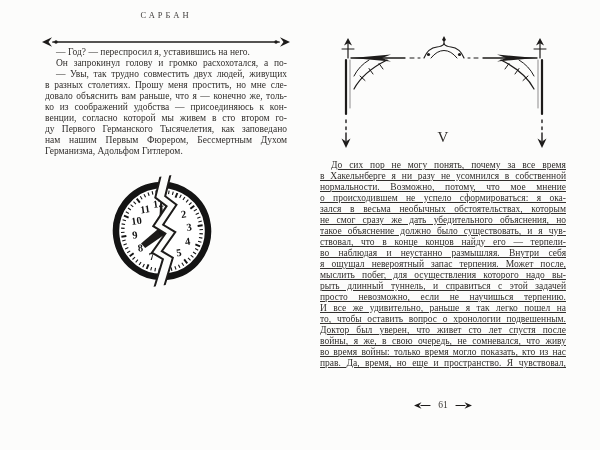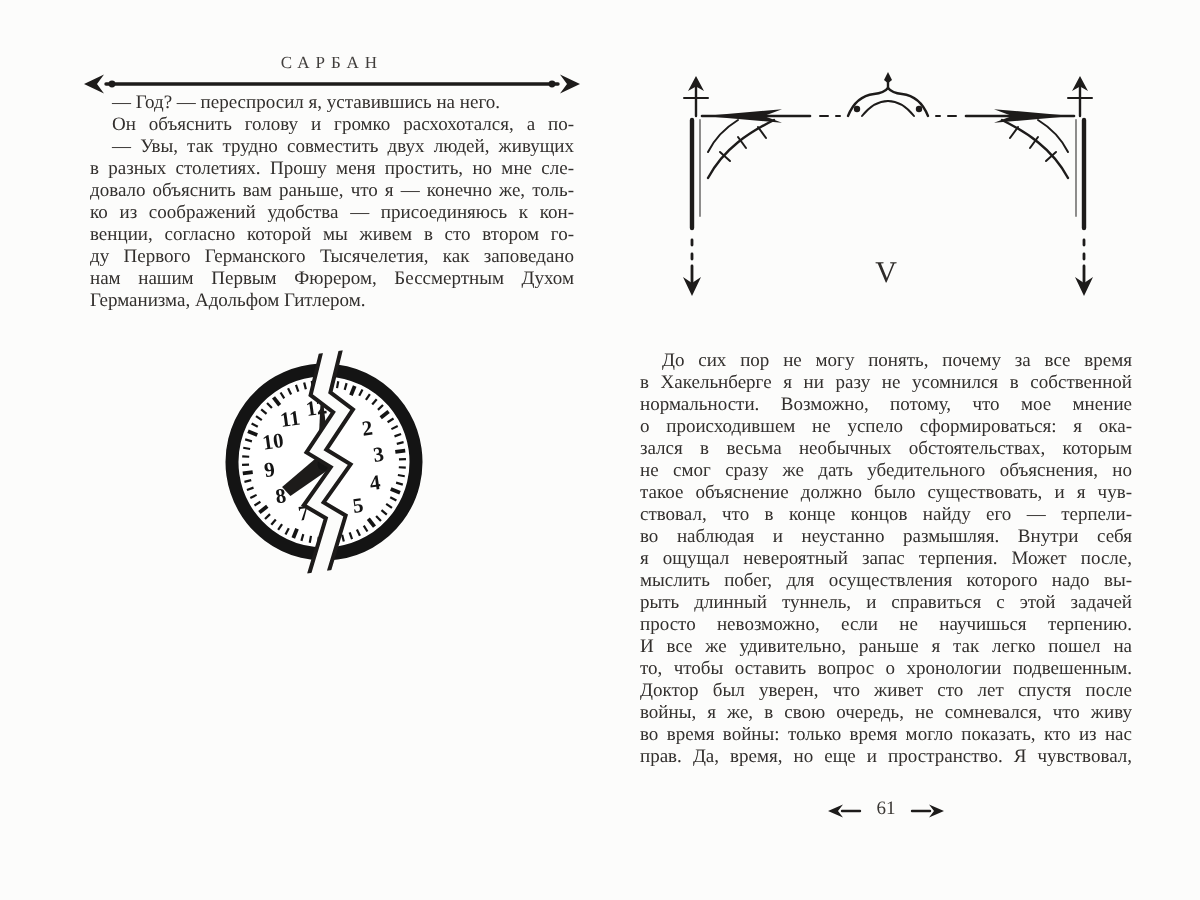--- a/index.html
+++ b/index.html
@@ -17,33 +17,33 @@
   svg{display:block;}
   .orn{stroke:#1d1b1a;fill:none;stroke-linecap:round;}
   .ornf{fill:#1d1b1a;stroke:none;}
   .clocknum{font-family:"Liberation Serif", serif;font-weight:bold;font-size:10.5px;fill:#141414;}
 </style>
 </head>
 <body>
 
 <div class="screen">
 
-  <div class="abs running-head" style="left:45px;top:26px;">САРБАН</div>
+  <div class="abs running-head" style="left:45px;top:10px;">САРБАН</div>
 
   <svg class="abs" style="left:42px;top:36px;" width="248" height="12" viewBox="0 0 248 12">
     <line x1="11" y1="6" x2="237" y2="6" class="orn" stroke-width="1.7"></line>
     <polygon class="ornf" points="0,6 10,1.2 6.5,6 10,10.8"></polygon>
     <circle class="ornf" cx="14" cy="6" r="1.7"></circle>
     <polygon class="ornf" points="248,6 238,1.2 241.5,6 238,10.8"></polygon>
     <circle class="ornf" cx="234" cy="6" r="1.7"></circle>
   </svg>
 
   <div class="abs textblock" style="left:45px;top:47px;">
       <div class="line i">— Год? — переспросил я, уставившись на него.</div>
-      <div class="line j i">Он объяснить голову и громко расхохотался, а по-</div>
+      <div class="line j i">Он запрокинул голову и громко расхохотался, а по-</div>
       <div class="line j i">— Увы, так трудно совместить двух людей, живущих</div>
       <div class="line j">в разных столетиях. Прошу меня простить, но мне сле-</div>
       <div class="line j">довало объяснить вам раньше, что я — конечно же, толь-</div>
       <div class="line j">ко из соображений удобства — присоединяюсь к кон-</div>
       <div class="line j">венции, согласно которой мы живем в сто втором го-</div>
       <div class="line j">ду Первого Германского Тысячелетия, как заповедано</div>
       <div class="line j">нам нашим Первым Фюрером, Бессмертным Духом</div>
       <div class="line">Германизма, Адольфом Гитлером.</div>
     </div>
 
@@ -169,21 +169,21 @@
       <line x1="15" y1="84" x2="15" y2="86.5" class="orn" stroke-width="1.4"></line>
       <line x1="15" y1="91" x2="15" y2="93.5" class="orn" stroke-width="1.4"></line>
       <line x1="15" y1="97" x2="15" y2="105" class="orn" stroke-width="1.4"></line>
       <polygon class="ornf" points="15,112 10.5,102.5 15,105.5 19.5,102.5"></polygon>
     </g>
     <use href="#orn-corner" transform="translate(226,0) scale(-1,1)"></use>
   </svg>
 
   <div class="abs chapter-number" style="left:320px;top:129px;">V</div>
 
-  <div class="abs textblock" style="left:320px;top:176px;width:246px;">
+  <div class="abs textblock" style="left:320px;top:160px;width:246px;text-decoration:underline;">
       <div class="line j i">До сих пор не могу понять, почему за все время</div>
       <div class="line j">в Хакельнберге я ни разу не усомнился в собственной</div>
       <div class="line j">нормальности. Возможно, потому, что мое мнение</div>
       <div class="line j">о происходившем не успело сформироваться: я ока-</div>
       <div class="line j">зался в весьма необычных обстоятельствах, которым</div>
       <div class="line j">не смог сразу же дать убедительного объяснения, но</div>
       <div class="line j">такое объяснение должно было существовать, и я чув-</div>
       <div class="line j">ствовал, что в конце концов найду его — терпели-</div>
       <div class="line j">во наблюдая и неустанно размышляя. Внутри себя</div>
       <div class="line j">я ощущал невероятный запас терпения. Может после,</div>

